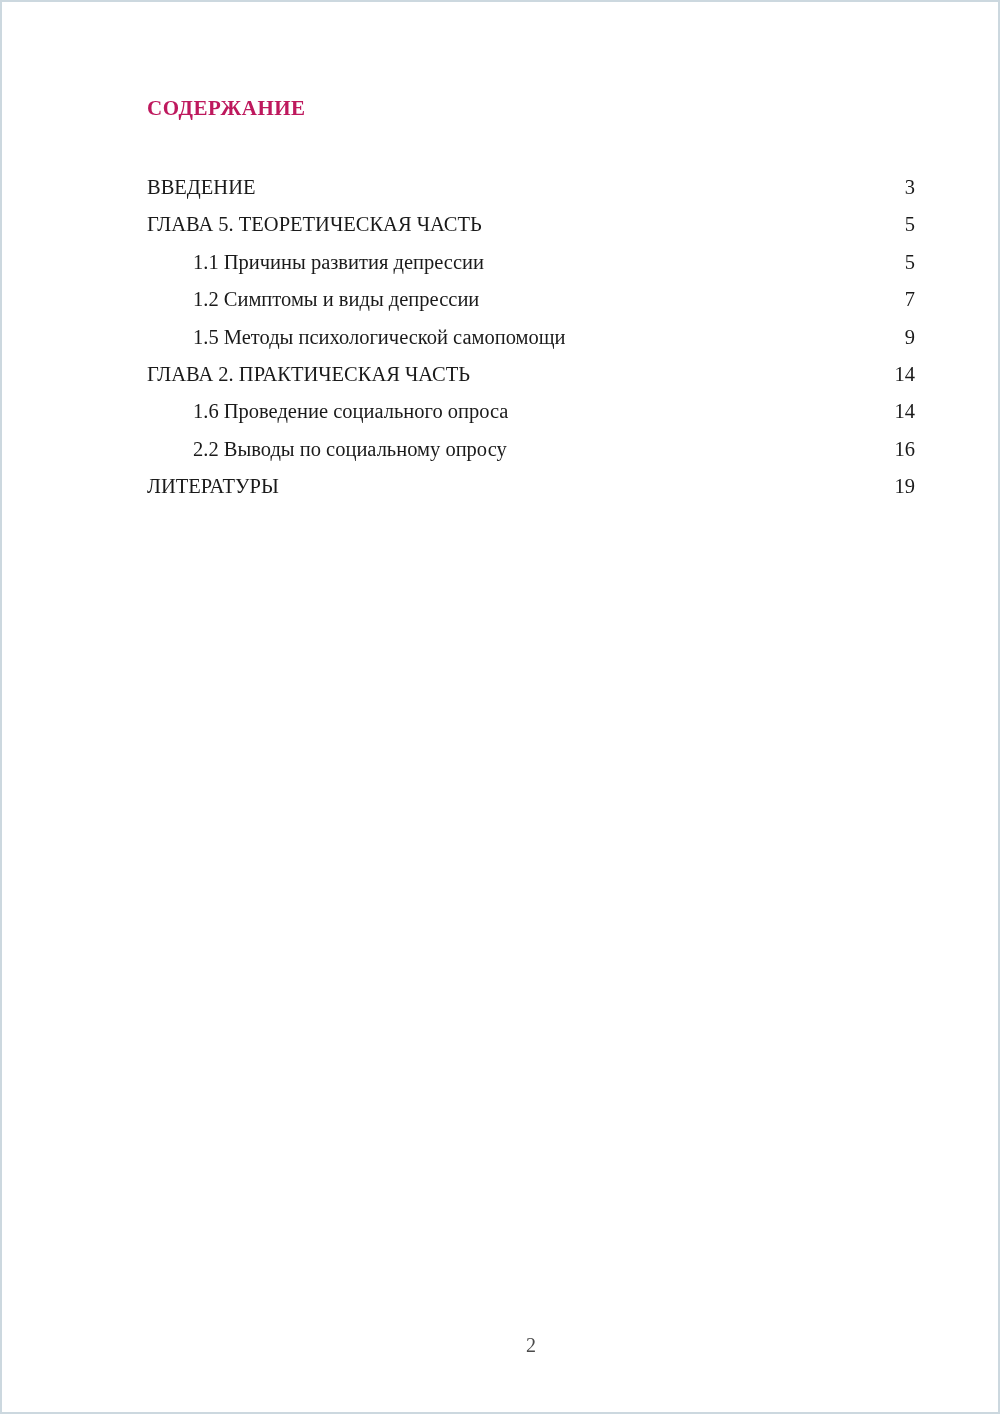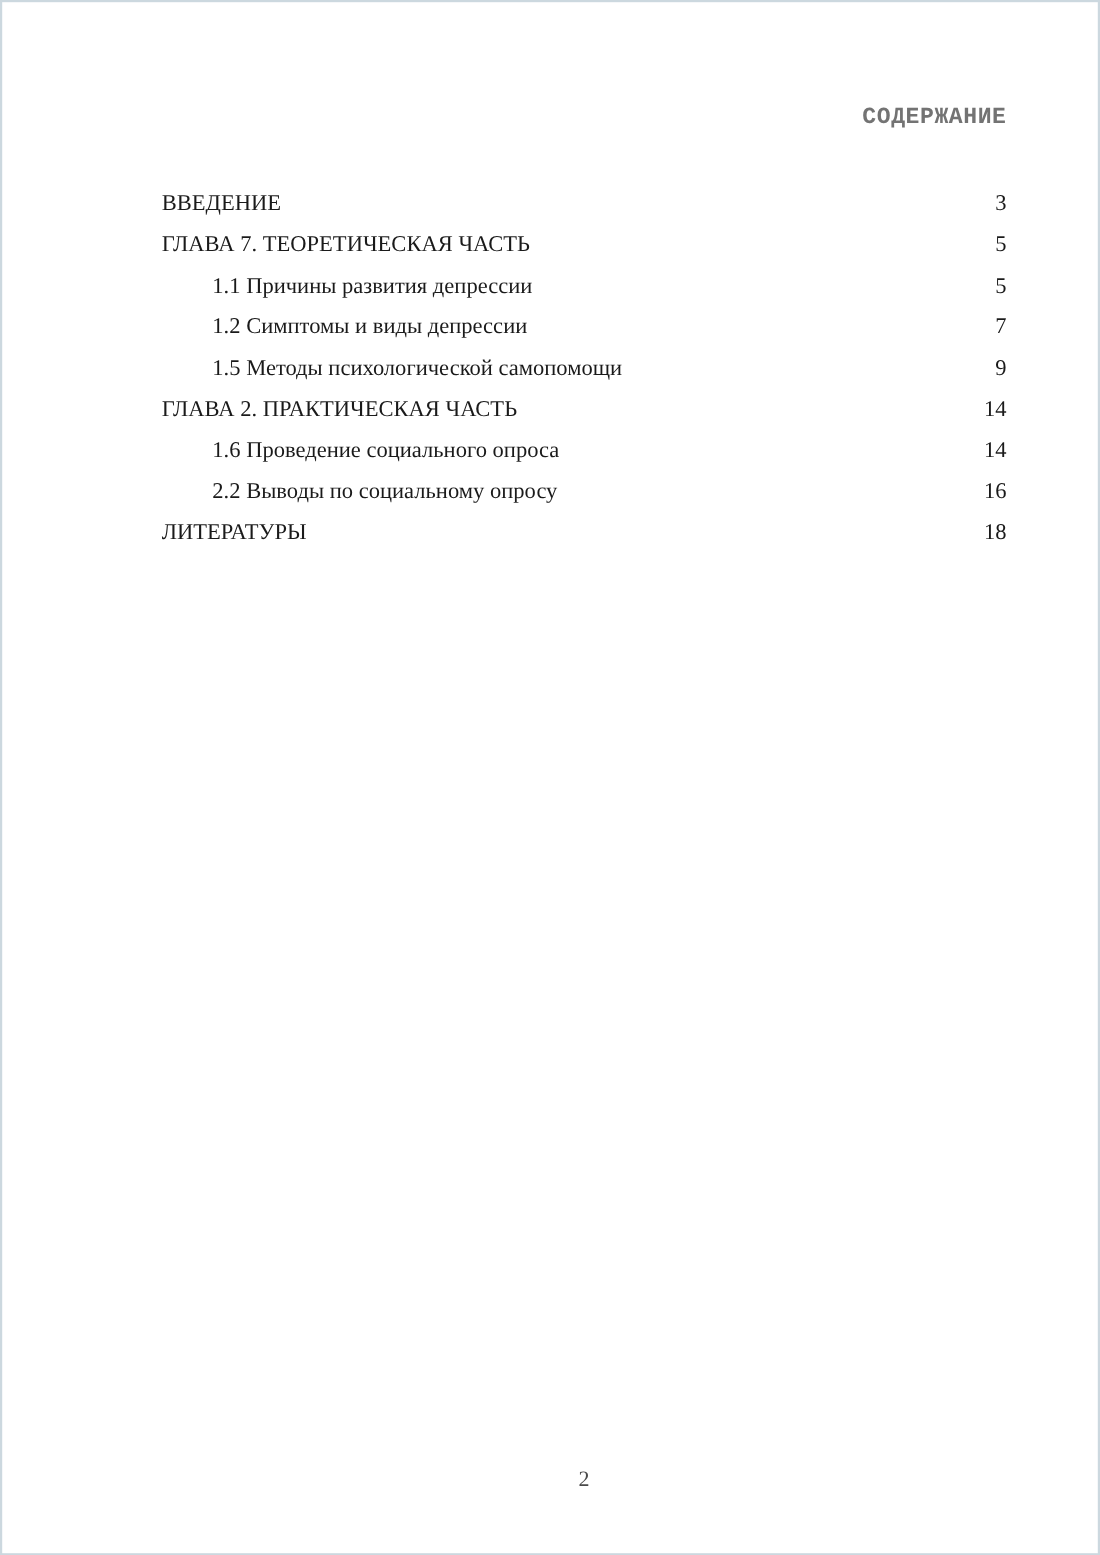--- a/index.html
+++ b/index.html
@@ -19,27 +19,26 @@
   }
 
   .content {
     position: absolute;
     left: 145px;
     right: 83px;
     top: 94px;
   }
 
   .toc-title {
-    text-align: right;
+    text-align: left;
     font-weight: bold;
     font-size: 21px;
-    color: #737373;
+    color: #be185d;
     letter-spacing: 0.5px;
     margin-bottom: 48px;
-    font-family: Liberation Mono, monospace;
   }
 
   .toc-list {
     width: 100%;
   }
 
   .toc-row {
     display: flex;
     justify-content: space-between;
     align-items: flex-start;
@@ -82,21 +81,21 @@
     <div class="toc-title">СОДЕРЖАНИЕ</div>
 
     <div class="toc-list">
 
       <div class="toc-row lvl0">
         <span class="label">ВВЕДЕНИЕ</span>
         <span class="pageno">3</span>
       </div>
 
       <div class="toc-row lvl0">
-        <span class="label">ГЛАВА 7. ТЕОРЕТИЧЕСКАЯ ЧАСТЬ</span>
+        <span class="label">ГЛАВА 5. ТЕОРЕТИЧЕСКАЯ ЧАСТЬ</span>
         <span class="pageno">5</span>
       </div>
 
       <div class="toc-row lvl1">
         <span class="label">1.1 Причины развития депрессии</span>
         <span class="pageno">5</span>
       </div>
 
       <div class="toc-row lvl1">
         <span class="label">1.2 Симптомы и виды депрессии</span>
@@ -119,21 +118,21 @@
         <span class="pageno">14</span>
       </div>
 
       <div class="toc-row lvl1">
         <span class="label">2.2 Выводы по социальному опросу</span>
         <span class="pageno">16</span>
       </div>
 
       <div class="toc-row lvl0">
         <span class="label">ЛИТЕРАТУРЫ</span>
-        <span class="pageno">18</span>
+        <span class="pageno">19</span>
       </div>
 
 
     </div>
   </div>
 
   <div class="page-number">2</div>
 </div>
 
 </body></html>

